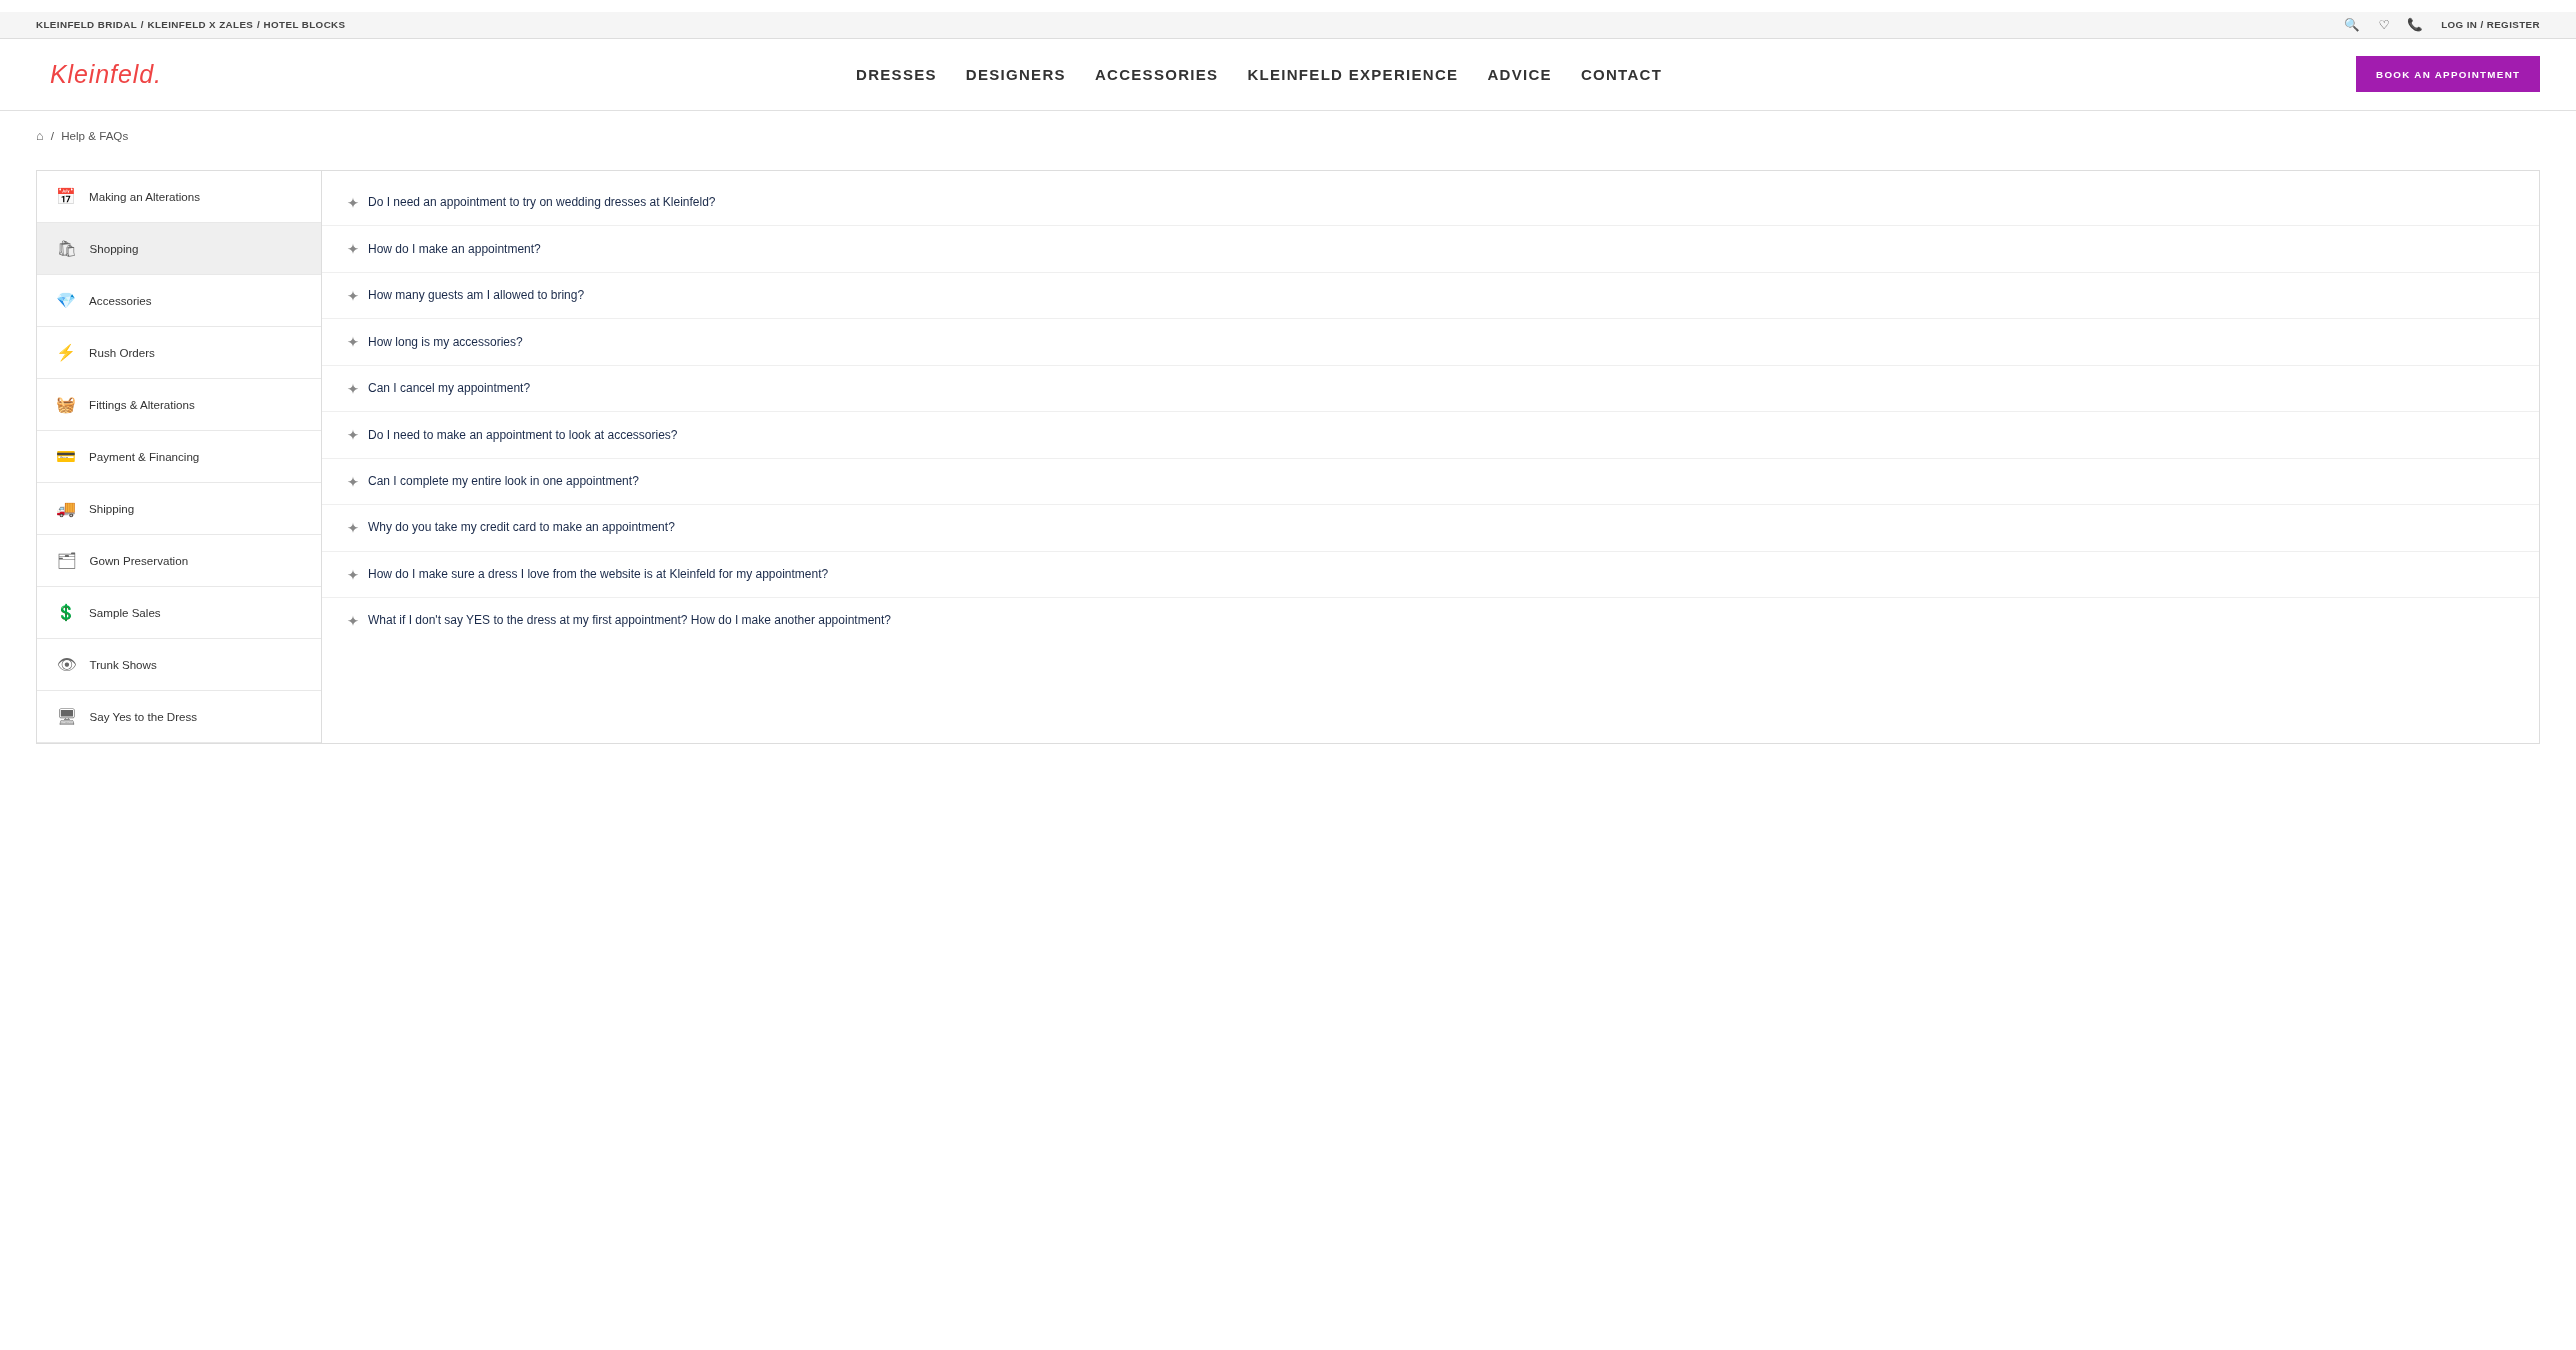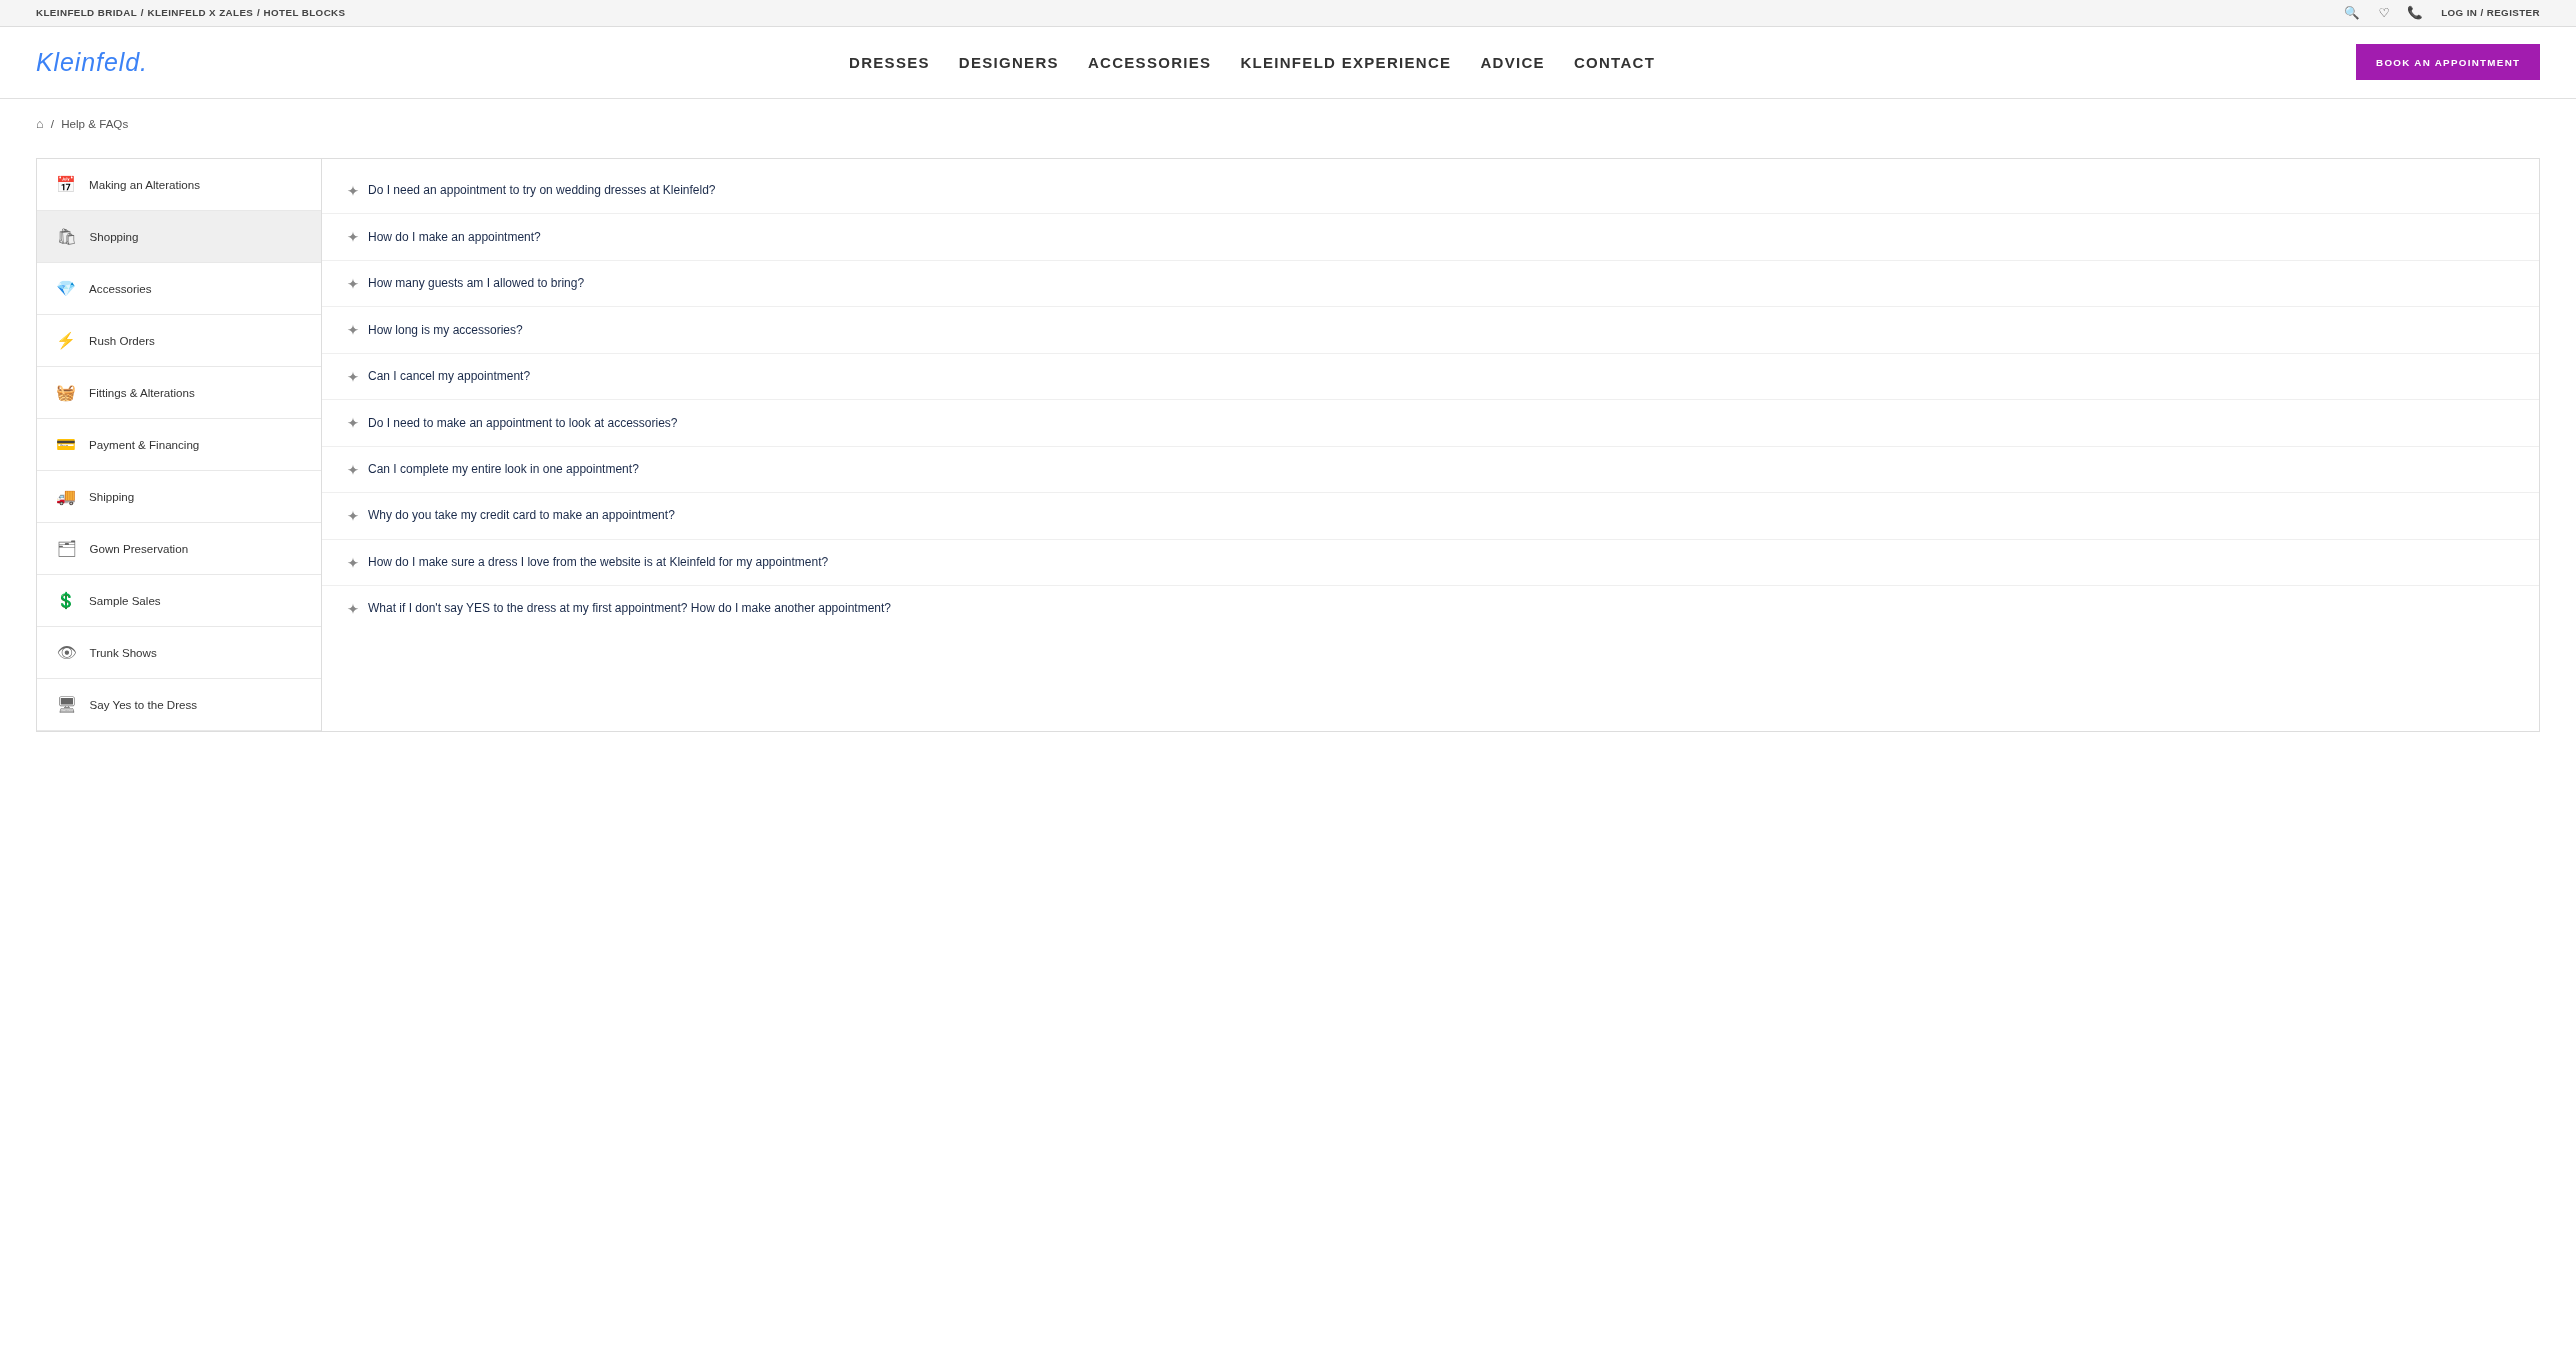--- a/index.html
+++ b/index.html
@@ -8,42 +8,44 @@
     
     .top-bar {
       background: #f5f5f5;
       border-bottom: 0.9px solid #ddd;
       padding: 5.4px 36px;
       display: flex;
       align-items: center;
       justify-content: space-between;
       font-size: 9.8px;
       color: #444;
+      margin-top: 12px;
     }
     .top-bar-left { display: flex; align-items: center; gap: 3.6px; font-weight: 600; letter-spacing: 0.4px; }
     .top-bar-right { display: flex; align-items: center; gap: 18px; }
     .top-bar-right a { text-decoration: none; color: #444; font-size: 9.8px; font-weight: 600; letter-spacing: 0.4px; }
     .top-bar-right .icon { font-size: 12.5px; cursor: pointer; }
 
     
     .main-nav {
       display: flex;
       align-items: center;
       justify-content: space-between;
       padding: 0 36px;
       border-bottom: 0.9px solid #e0e0e0;
       height: 72px;
     }
     .nav-logo {
       font-size: 25px;
       font-style: italic;
-      color: #3b82f6;
+      color: #ef4444;
       font-weight: 300;
       letter-spacing: 0.9px;
       text-decoration: none;
+      margin-left: 14px;
     }
     .nav-links {
       display: flex;
       align-items: center;
       gap: 29px;
       list-style: none;
     }
     .nav-links li a {
       text-decoration: none;
       color: #333;

